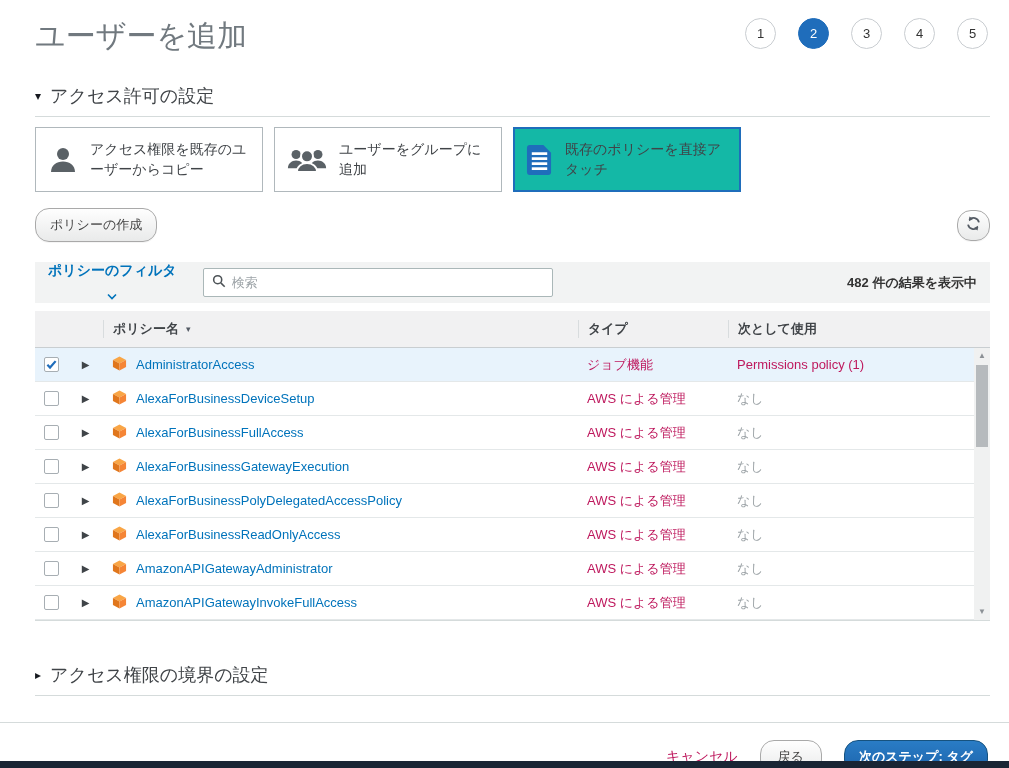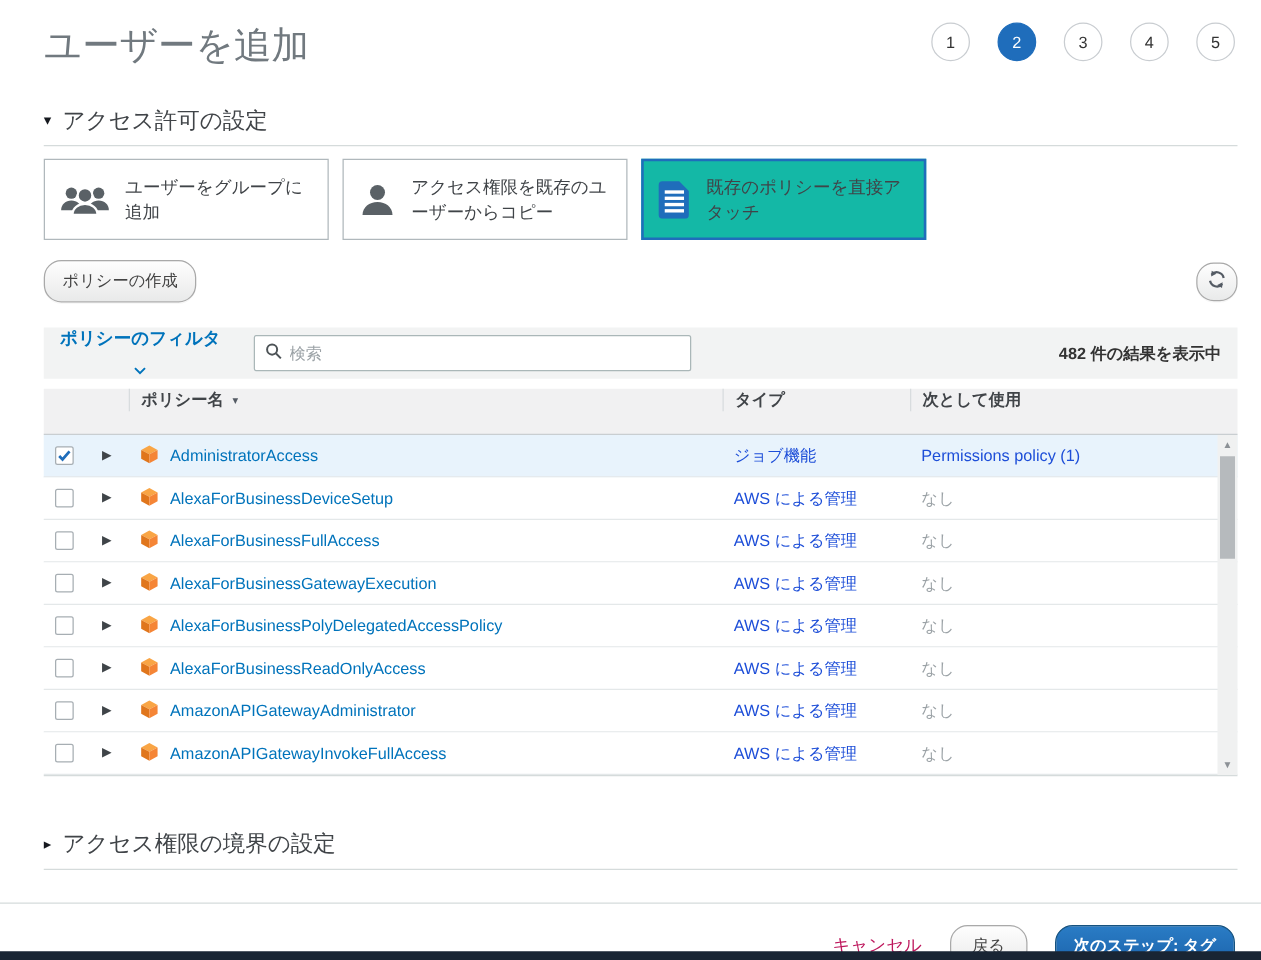--- a/index.html
+++ b/index.html
@@ -61,38 +61,38 @@
   }
   .search-box input {
     border: none; outline: none; flex: 1; font-size: 13px; color: #15803d;
     font-family: inherit; background: transparent;
   }
   .search-box input::placeholder { color: #9ba2a6; }
   .results-count { margin-left: auto; font-size: 13px; font-weight: bold; color: #333; }
 
   
   .policy-table { margin-top: 8px; border-bottom: 1px solid #d5dbdb; position: relative; }
-  .thead { display: flex; background: #f1f1f2; height: 37px; align-items: flex-start;
+  .thead { display: flex; background: #f1f1f2; height: 37px; align-items: center;
            border-bottom: 1px solid #c9ced1; font-size: 13px; font-weight: bold; color: #404448; }
   .thead > div { display: flex; align-items: center; padding-left: 9px; }
   .thead > div + div { border-left: 1px solid #d8dcde; }
   .c-check { width: 33px; flex: 0 0 auto; justify-content: center; padding-left: 0 !important; }
   .c-arrow { width: 35px; flex: 0 0 auto; justify-content: center; padding-left: 0 !important; }
   .c-name  { width: 475px; flex: 0 0 auto; }
   .c-type  { width: 150px; flex: 0 0 auto; }
   .c-used  { flex: 1 1 auto; }
   .sort-arrow { font-size: 9px; color: #545b64; margin-left: 7px; }
 
   .tbody { position: relative; }
   .trow { display: flex; height: 34px; align-items: center; border-bottom: 1px solid #e4e8e9; background: #fff; }
   .trow:last-child { border-bottom: none; }
   .trow.selected { background: #e8f3fc; }
   .trow .c-check, .trow .c-arrow { display: flex; justify-content: center; }
   .trow .c-name { display: flex; align-items: center; gap: 9px; padding-left: 9px; }
-  .trow .c-type, .trow .c-used { font-size: 13px; color: #1d4ed8; padding-left: 9px; }
+  .trow .c-type, .trow .c-used { font-size: 13px; color: #be185d; padding-left: 9px; }
   .trow .c-used.muted { color: #9ba2a6; }
   .plink { color: #0073bb; font-size: 13px; text-decoration: none; cursor: pointer; }
   .expander { font-size: 10px; color: #3f4448; cursor: pointer; line-height: 1; }
 
   .checkbox {
     width: 15px; height: 15px; border: 1px solid #a7aeb3; border-radius: 2px;
     background: #fff; display: inline-flex; align-items: center; justify-content: center; cursor: pointer;
   }
 
   
@@ -134,46 +134,46 @@
       </div>
   </div>
 
   <div class="section-header">
     <span class="section-arrow">▾</span>
     <span class="section-title">アクセス許可の設定</span>
   </div>
   <hr class="hr">
 
   <div class="option-cards">
+    <div class="option-card">
+      <span class="card-icon">
+        <svg viewBox="0 0 30 30" width="30" height="30">
+          <g fill="#5a6166">
+            <circle cx="15" cy="9" r="6"></circle>
+            <path d="M3 27c0-6.5 5.5-10.5 12-10.5S27 20.5 27 27z"></path>
+          </g>
+        </svg>
+      </span>
+      <span class="card-label">アクセス権限を既存のユーザーからコピー</span>
+    </div>
+
     <div class="option-card">
       <span class="card-icon">
         <svg viewBox="0 0 44 30" width="40" height="28">
           <g fill="#5a6166">
             <circle cx="10" cy="9" r="5"></circle>
               <path d="M1 24c0-5 4-8.5 9-8.5s9 3.5 9 8.5z"></path>
             <circle cx="34" cy="9" r="5"></circle>
               <path d="M25 24c0-5 4-8.5 9-8.5s9 3.5 9 8.5z"></path>
             <circle cx="22" cy="11" r="6.5" stroke="#ffffff" stroke-width="2"></circle>
             <path d="M11 28c0-6 5-9.5 11-9.5s11 3.5 11 9.5z" stroke="#ffffff" stroke-width="2"></path>
           </g>
         </svg>
       </span>
       <span class="card-label">ユーザーをグループに追加</span>
-    </div>
-
-    <div class="option-card">
-      <span class="card-icon">
-        <svg viewBox="0 0 30 30" width="30" height="30">
-          <g fill="#5a6166">
-            <circle cx="15" cy="9" r="6"></circle>
-            <path d="M3 27c0-6.5 5.5-10.5 12-10.5S27 20.5 27 27z"></path>
-          </g>
-        </svg>
-      </span>
-      <span class="card-label">アクセス権限を既存のユーザーからコピー</span>
     </div>
 
     <div class="option-card selected">
       <span class="card-icon">
         <svg viewBox="0 0 28 32" width="27" height="31">
           <path d="M4 1 h14 l8 8 v20 a3 3 0 0 1 -3 3 h-19 a3 3 0 0 1 -3 -3 v-25 a3 3 0 0 1 3 -3 z" fill="#1f6dbb"></path>
           <rect x="6" y="8.5" width="16" height="2.8" fill="#ffffff"></rect>
           <rect x="6" y="13.7" width="16" height="2.8" fill="#ffffff"></rect>
           <rect x="6" y="18.9" width="16" height="2.8" fill="#ffffff"></rect>
           <rect x="6" y="24.1" width="16" height="2.8" fill="#ffffff"></rect>

